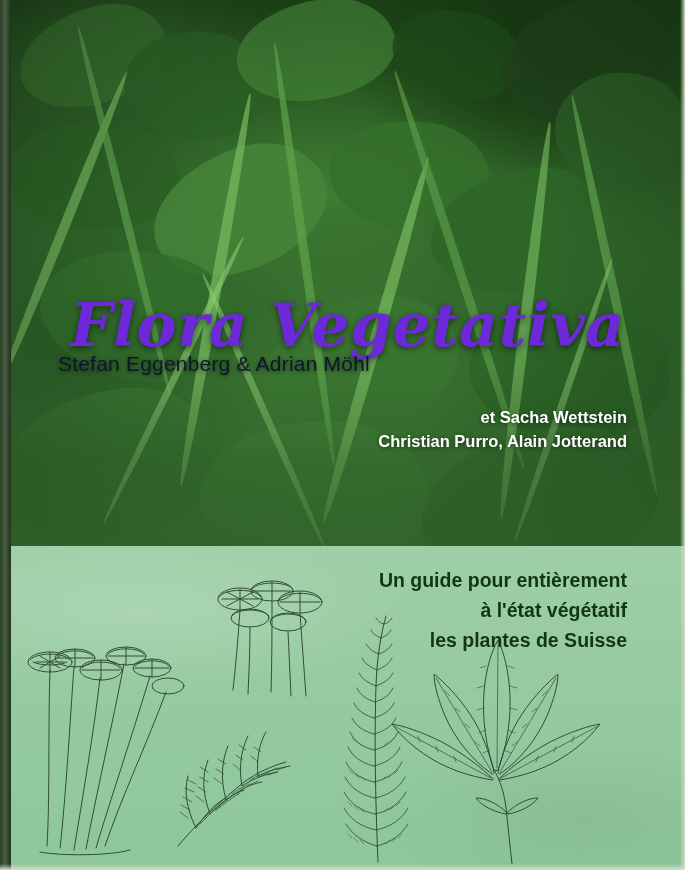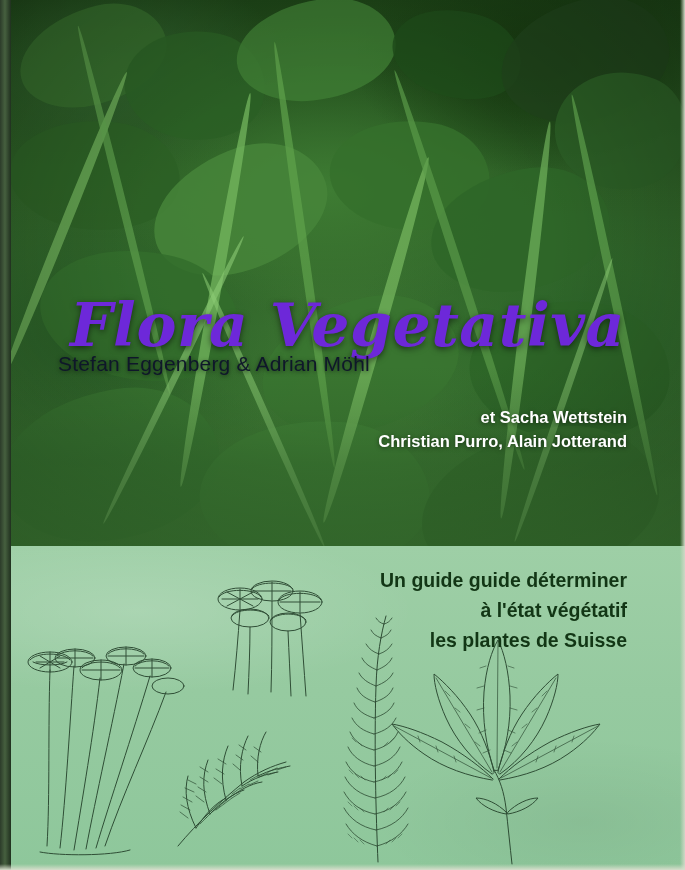--- a/index.html
+++ b/index.html
@@ -238,21 +238,21 @@
   <div class="collab">
     <div>et Sacha Wettstein</div>
     <div>Christian Purro, Alain Jotterand</div>
   </div>
 
 
   <div class="lower">
     <div class="lower-tex"></div>
 
     <div class="subtitle">
-      <div>Un guide guide déterminer</div>
+      <div>Un guide pour entièrement</div>
       <div>à l'état végétatif</div>
       <div>les plantes de Suisse</div>
     </div>
 
     <div class="drawings">
       <svg width="685" height="324" viewBox="0 0 685 324" fill="none" stroke="#24402a" stroke-width="1" stroke-linecap="round" stroke-linejoin="round">
 
         <g opacity="0.9">
 
           <path d="M47 300 C 50 250, 48 180, 50 124"></path>

